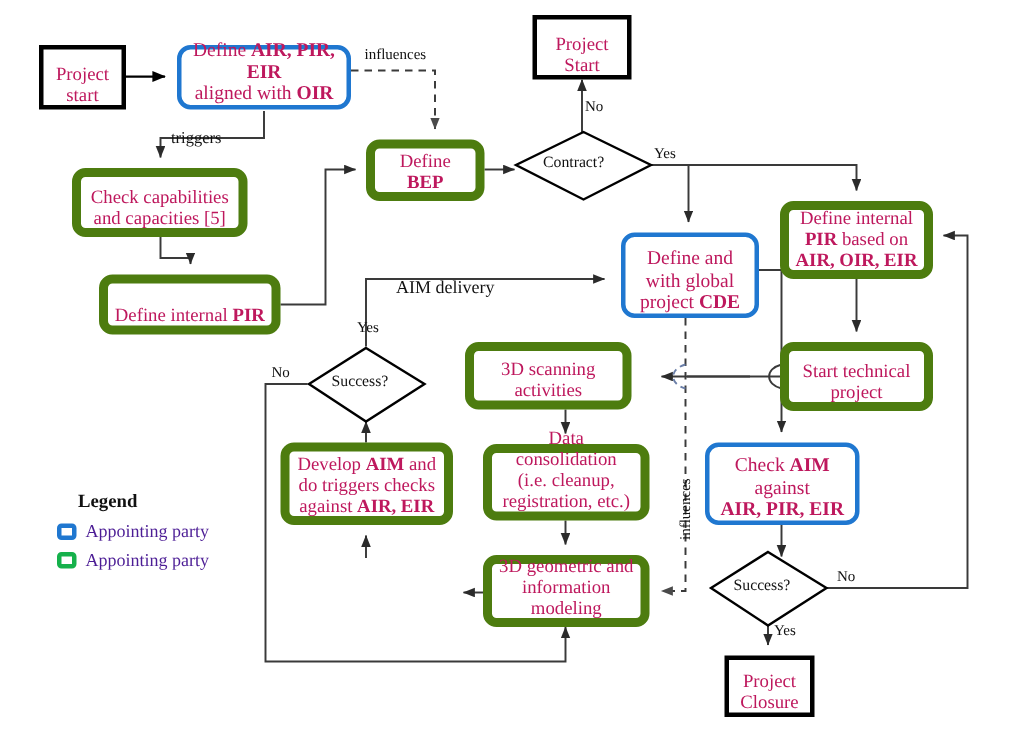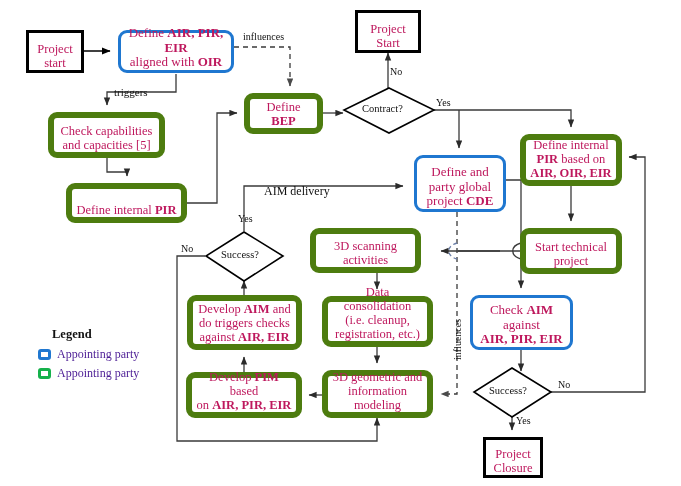--- a/index.html
+++ b/index.html
@@ -140,21 +140,21 @@
   </div>
 
   <svg style="position:absolute;left:343px;top:87px;width:92px;height:48px;overflow:visible;">
     <polygon points="46,1 91,23 46,46 1,23" fill="#ffffff" stroke="#000000" stroke-width="1.6"></polygon>
   </svg>
   <div class="edge-label" style="left:362px;top:103px;font-size:10.5px;">Contract?</div>
 
   <div class="node blue" style="left:414px;top:155px;width:92px;height:57px;">
     <span class="txt">
       <span>Define and</span><br>
-      <span>party global</span><br>
+      <span>with global</span><br>
       <span>project <b class="b">CDE</b></span>
     </span>
   </div>
 
   <div class="node green" style="left:520px;top:134px;width:102px;height:52px;">
     <span class="txt">
       <span>Define internal</span><br>
       <span><b class="b">PIR</b> based on</span><br>
       <span class="b">AIR, OIR, EIR</span>
     </span>
@@ -183,26 +183,20 @@
   </div>
 
   <div class="node green" style="left:322px;top:370px;width:111px;height:48px;">
     <span class="txt">
       <span>3D geometric and</span><br>
       <span>information</span><br>
       <span>modeling</span>
     </span>
   </div>
 
-  <div class="node green" style="left:186px;top:372px;width:116px;height:46px;">
-    <span class="txt">
-      <span>Develop <b class="b">PIM</b> based</span><br>
-      <span>on <b class="b">AIR, PIR, EIR</b></span>
-    </span>
-  </div>
 
   <div class="node green" style="left:187px;top:295px;width:115px;height:55px;">
     <span class="txt">
       <span>Develop <b class="b">AIM</b> and</span><br>
       <span>do triggers checks</span><br>
       <span>against <b class="b">AIR, EIR</b></span>
     </span>
   </div>
 
   <svg style="position:absolute;left:205px;top:231px;width:80px;height:52px;overflow:visible;">

